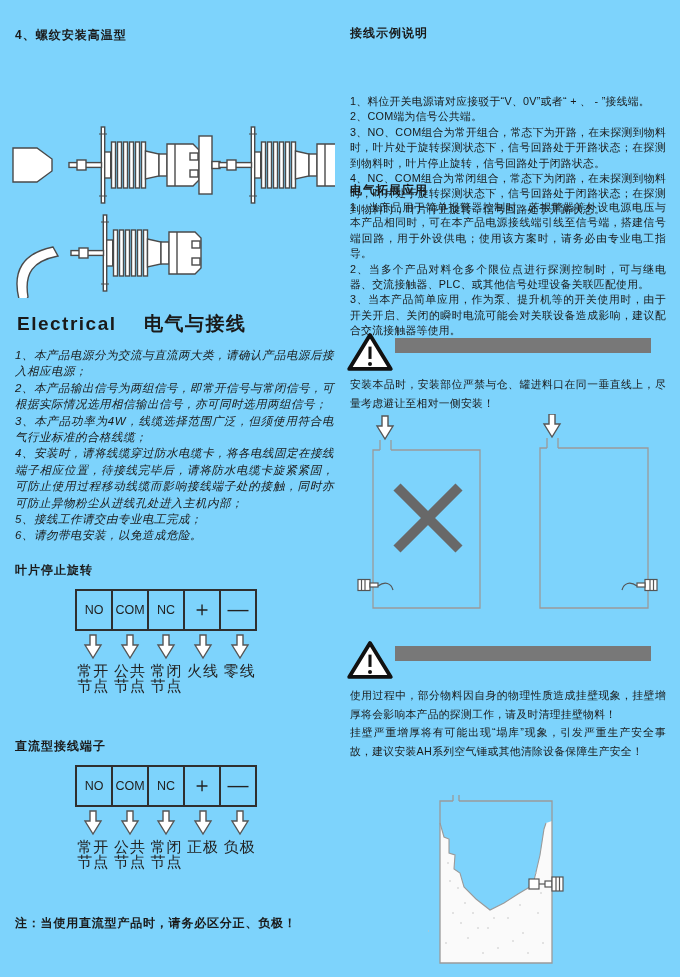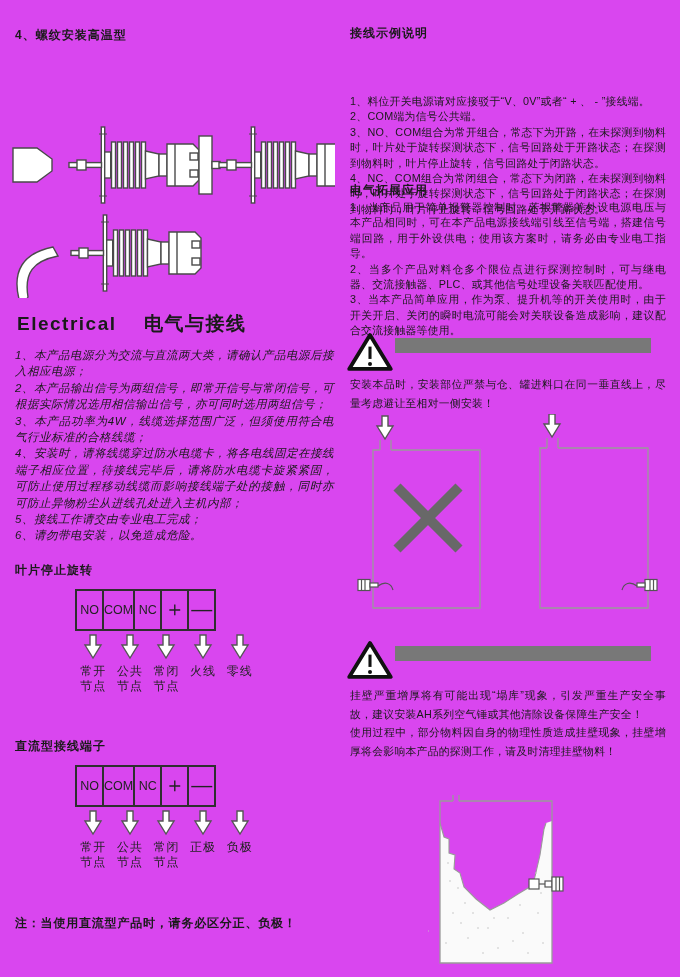--- a/index.html
+++ b/index.html
@@ -1,40 +1,40 @@
 <!DOCTYPE html>
 <html><head>
 <meta charset="utf-8">
 <style>
   * { margin:0; padding:0; box-sizing:border-box; }
   html,body { background:#fff; }
   body { font-family:"Liberation Sans", sans-serif; color:#1a1a1a; }
   #page {
-    position:relative; width:680px; height:977px; background:#d946ef;
+    position:relative; width:680px; height:977px; background:#7dd3fc;
     overflow:hidden; font-family:"Liberation Sans", sans-serif;
   }
   .abs { position:absolute; }
   .h-sec { font-size:12px; font-weight:bold; letter-spacing:1px; }
   .h-big { font-size:19px; font-weight:700; letter-spacing:1.5px; }
   .body-l { font-size:11.5px; line-height:16.4px; letter-spacing:0.5px; text-align:justify; }
   .body-r { font-size:10.8px; line-height:15.4px; letter-spacing:0.3px; text-align:justify; }
   .body-r p, .body-l p { margin:0; }
   .bold-note { font-weight:bold; }
   .graybar { background:#787878; }
   table.term { border-collapse:collapse; }
   table.term td {
-    border:2px solid #2f2f2f; width:27px; height:40px;
+    border:2px solid #2f2f2f; width:36px; height:40px;
     text-align:center; vertical-align:middle;
     font-size:12.5px; letter-spacing:0; color:#222; font-weight:500;
   }
   table.term td.sym { font-size:21px; font-weight:300; padding-bottom:3px; }
   .slotrow { display:flex; width:183px; }
   .slot { width:36.6px; display:flex; justify-content:center; }
   .tlabel {
-    white-space:pre-line; text-align:right; font-size:12px;
+    white-space:pre-line; text-align:right; font-size:15px;
     line-height:14.5px; letter-spacing:1px; color:#222;
   }
   svg { display:block; }
   .warn-text { font-weight:normal; }
 </style>
 </head>
 <body>
 
 <div id="page">
 
@@ -290,22 +290,22 @@
       <use href="#tank-sensor" transform="translate(307,171) scale(-1,1)"></use>
     </g>
   </svg>
 
   <svg class="abs" style="left:346px; top:640px;" width="48" height="40" viewBox="0 0 60 52">
       <use href="#warn-tri"></use>
     </svg>
   <div class="abs graybar" style="left:395px; top:646px; width:256px; height:15px;"></div>
 
   <div class="abs body-r warn-text" style="left:350px; top:686px; width:316px; line-height:18.5px;">
+    <p>使用过程中，部分物料因自身的物理性质造成挂壁现象，挂壁增厚将会影响本产品的探测工作，请及时清理挂壁物料！</p>
     <p>挂壁严重增厚将有可能出现“塌库”现象，引发严重生产安全事故，建议安装AH系列空气锤或其他清除设备保障生产安全！</p>
-    <p>使用过程中，部分物料因自身的物理性质造成挂壁现象，挂壁增厚将会影响本产品的探测工作，请及时清理挂壁物料！</p>
   </div>
 
   <svg class="abs" style="left:428px; top:793px;" width="150" height="182" viewBox="0 0 150 182">
 
     <polygon points="12,30 16,44 21,46 21,60 27,62 26,76 32,80 36,94 48,106 62,117 76,110 90,101 100,95 105,92 112,62 116,36 118,30 124,28 124,170 12,170" fill="#fafafa" stroke="none"></polygon>
 
     <polyline points="12,30 16,44 21,46 21,60 27,62 26,76 32,80 36,94 48,106 62,117 76,110 90,101 100,95 105,92 112,62 116,36 118,30" fill="none" stroke="#9a9a9a" stroke-width="1.1"></polyline>
 
     <g fill="#c4c4c4">
       <circle cx="20" cy="70" r="0.8"></circle>

